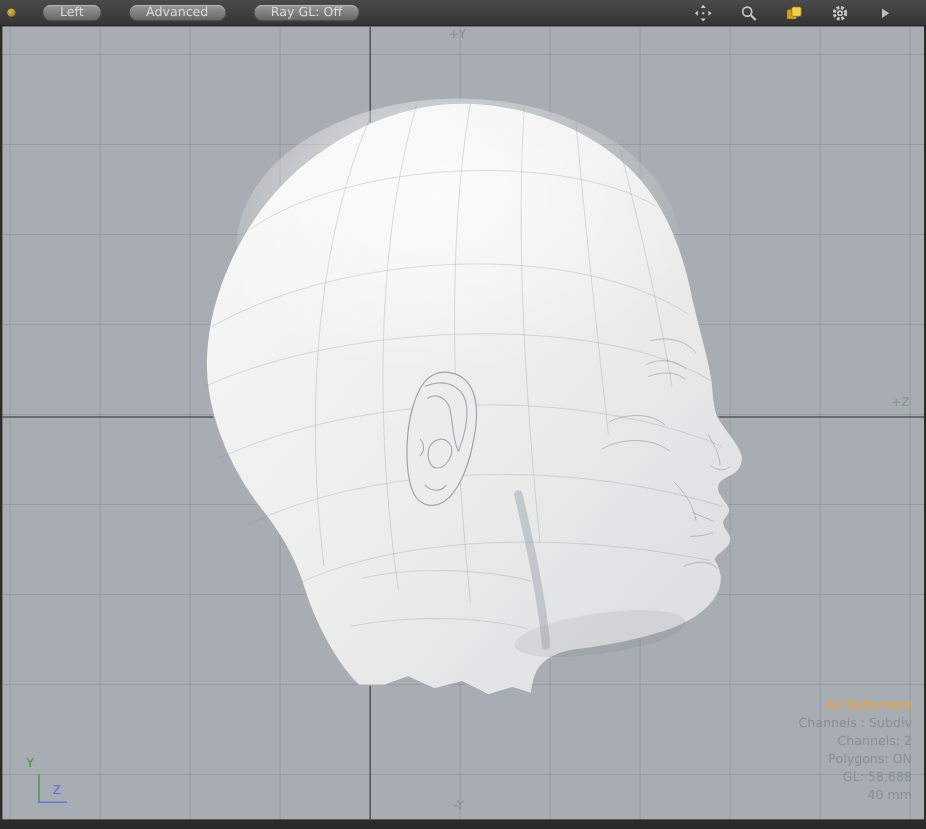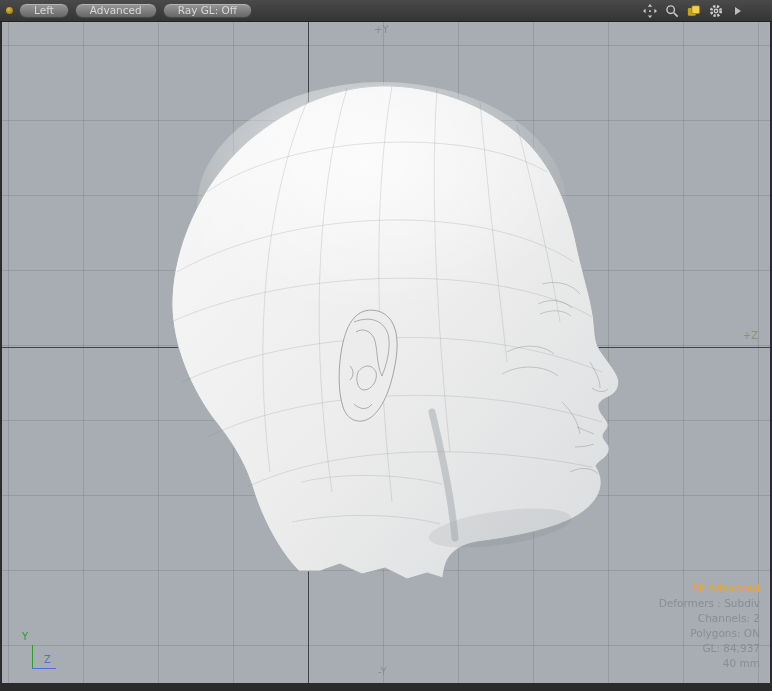--- a/index.html
+++ b/index.html
@@ -8,21 +8,21 @@
     position:relative;width:772px;height:691px;overflow:hidden;
     background:#2b2b2b;
     font-family:"DejaVu Sans","Liberation Sans",sans-serif;
     user-select:none;
   }
   
   .topbar{
     position:absolute;top:0;left:0;right:0;height:22px;
     background:linear-gradient(#4a4a4a,#343434);
     border-bottom:1px solid #222;
-    display:flex;align-items:center;gap:6px;padding:0 26px 0 6px;
+    display:flex;align-items:center;gap:22px;padding:0 26px 0 6px;
   }
   .dot{
     width:7px;height:7px;border-radius:50%;
     background:radial-gradient(circle at 35% 35%, #e2b93c, #8a6d10);
     flex:0 0 auto;
   }
   .pill{
     height:15px;line-height:13px;padding:0 14px;
     font-size:10.5px;color:#d8d8d8;
     font-family:"DejaVu Sans","Liberation Sans",sans-serif;
@@ -198,25 +198,25 @@
           <path d="M 352,300 C 372,292 386,302 387,318 C 388,330 384,344 380,354"></path>
           <path d="M 380,354 C 374,342 376,326 372,316 C 368,308 360,306 354,310"></path>
           <path d="M 356,350 C 362,342 370,342 374,350 C 376,358 370,368 362,368 C 356,368 353,358 356,350"></path>
           <path d="M 352,382 C 358,388 366,388 370,382"></path>
           <path d="M 348,344 C 352,348 352,354 348,358"></path>
         </g>
       </g>
     </svg>
 
     <div class="status">
-      <div class="sel">All Advanced</div>
-      <div>Deformers : Subdiv</div>
+      <div class="sel">All Deformers</div>
+      <div>Channels : Subdiv</div>
       <div>Channels: 2</div>
       <div>Polygons: ON</div>
-      <div>GL: 84,937</div>
+      <div>GL: 58,688</div>
       <div>40 mm</div>
     </div>
 
     <div class="gizmo">
       <span class="gy">Y</span>
       <span class="gz">Z</span>
       <i class="gvl"></i>
       <i class="ghl"></i>
     </div>
 

